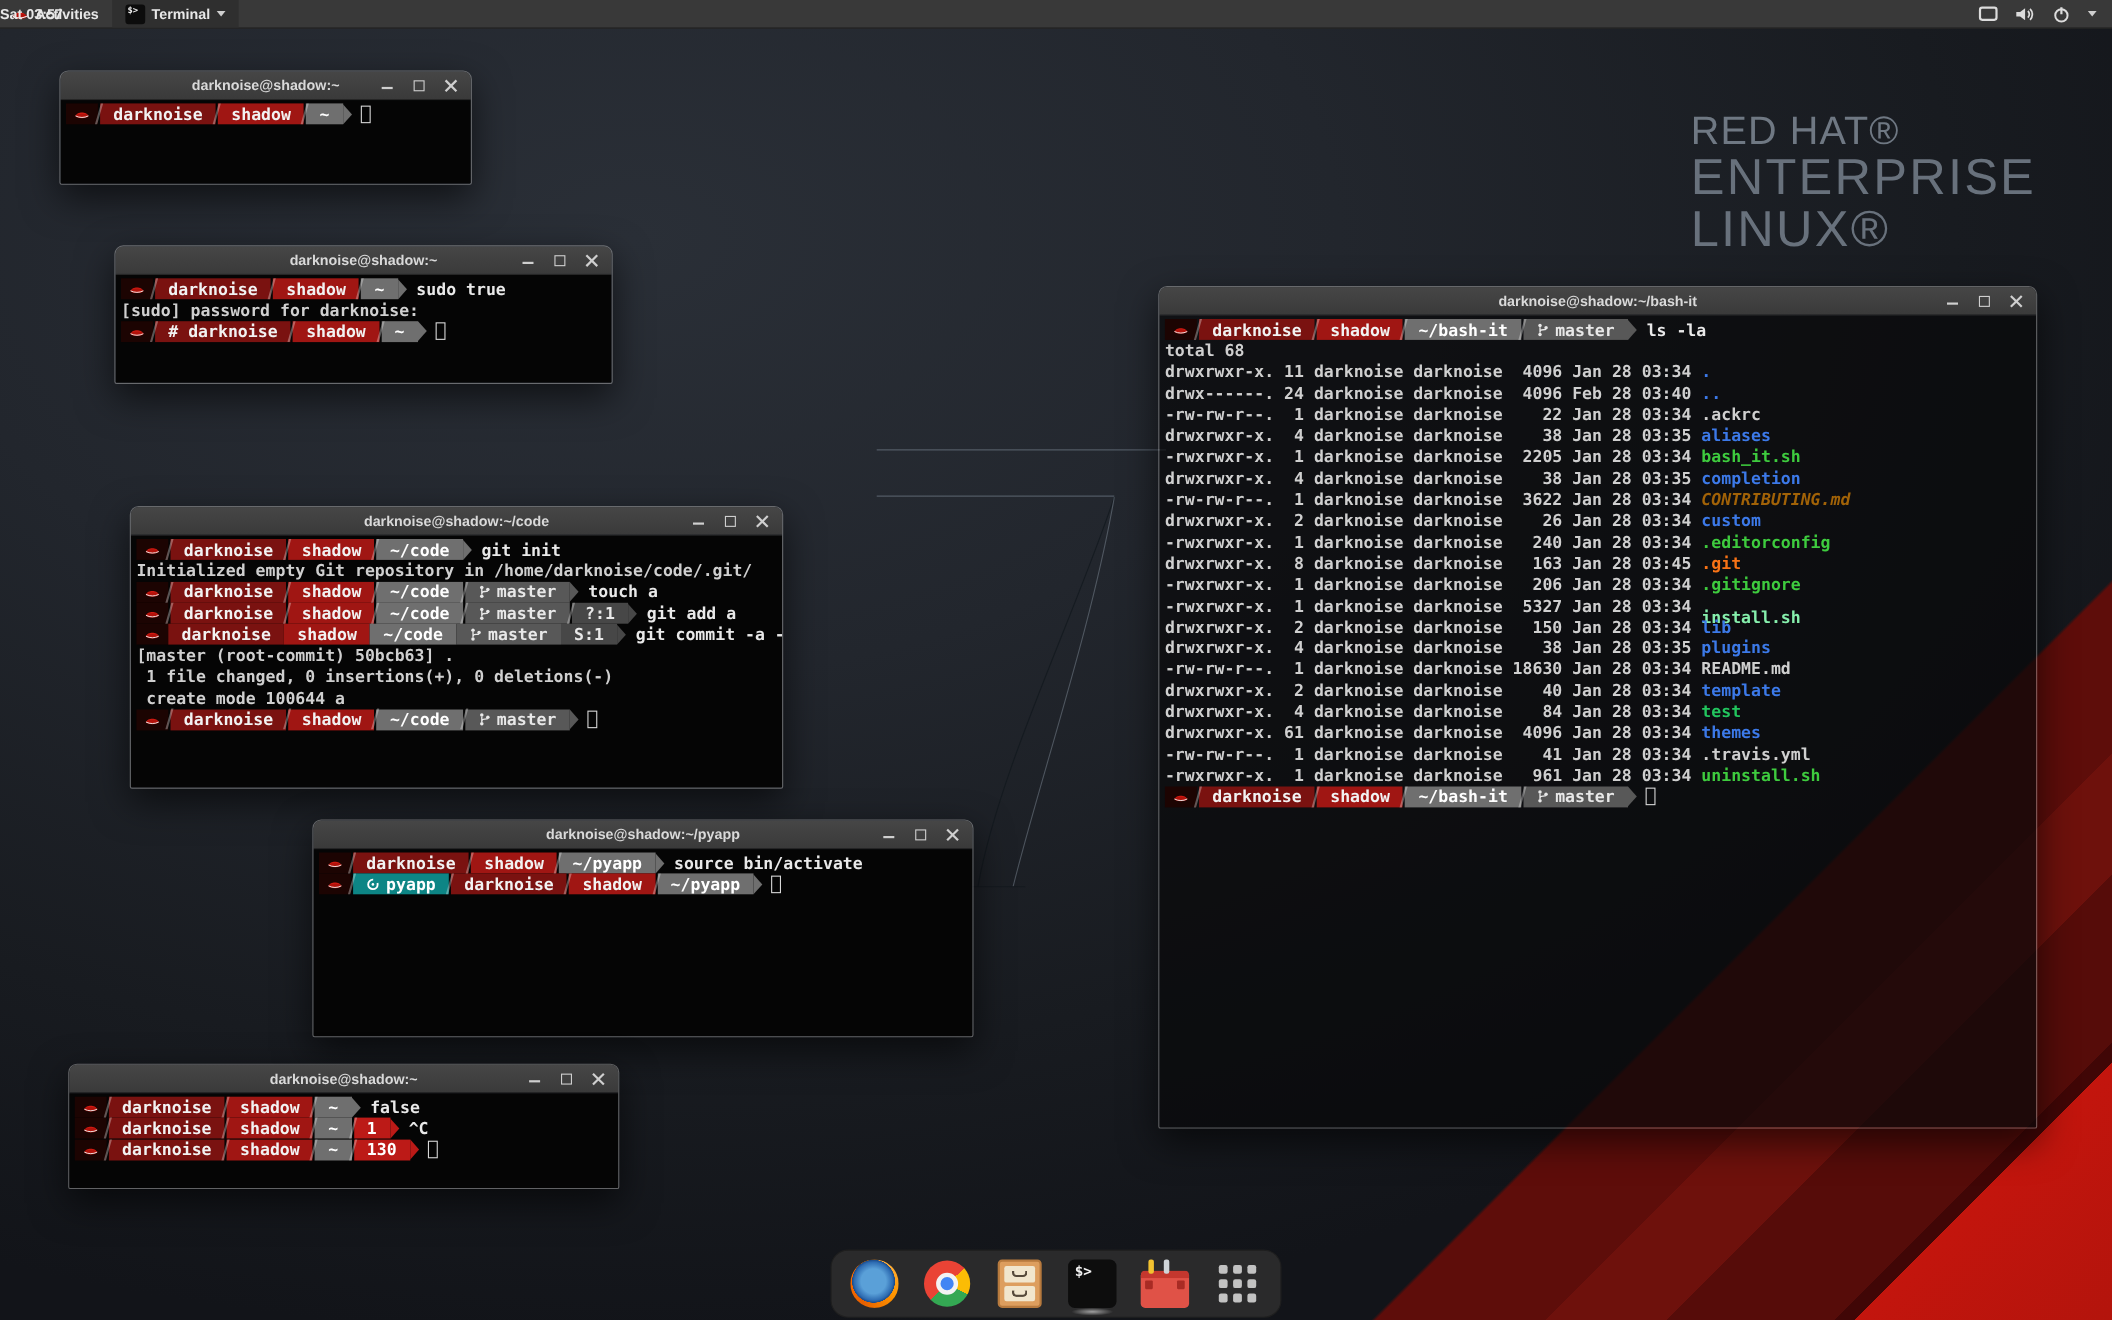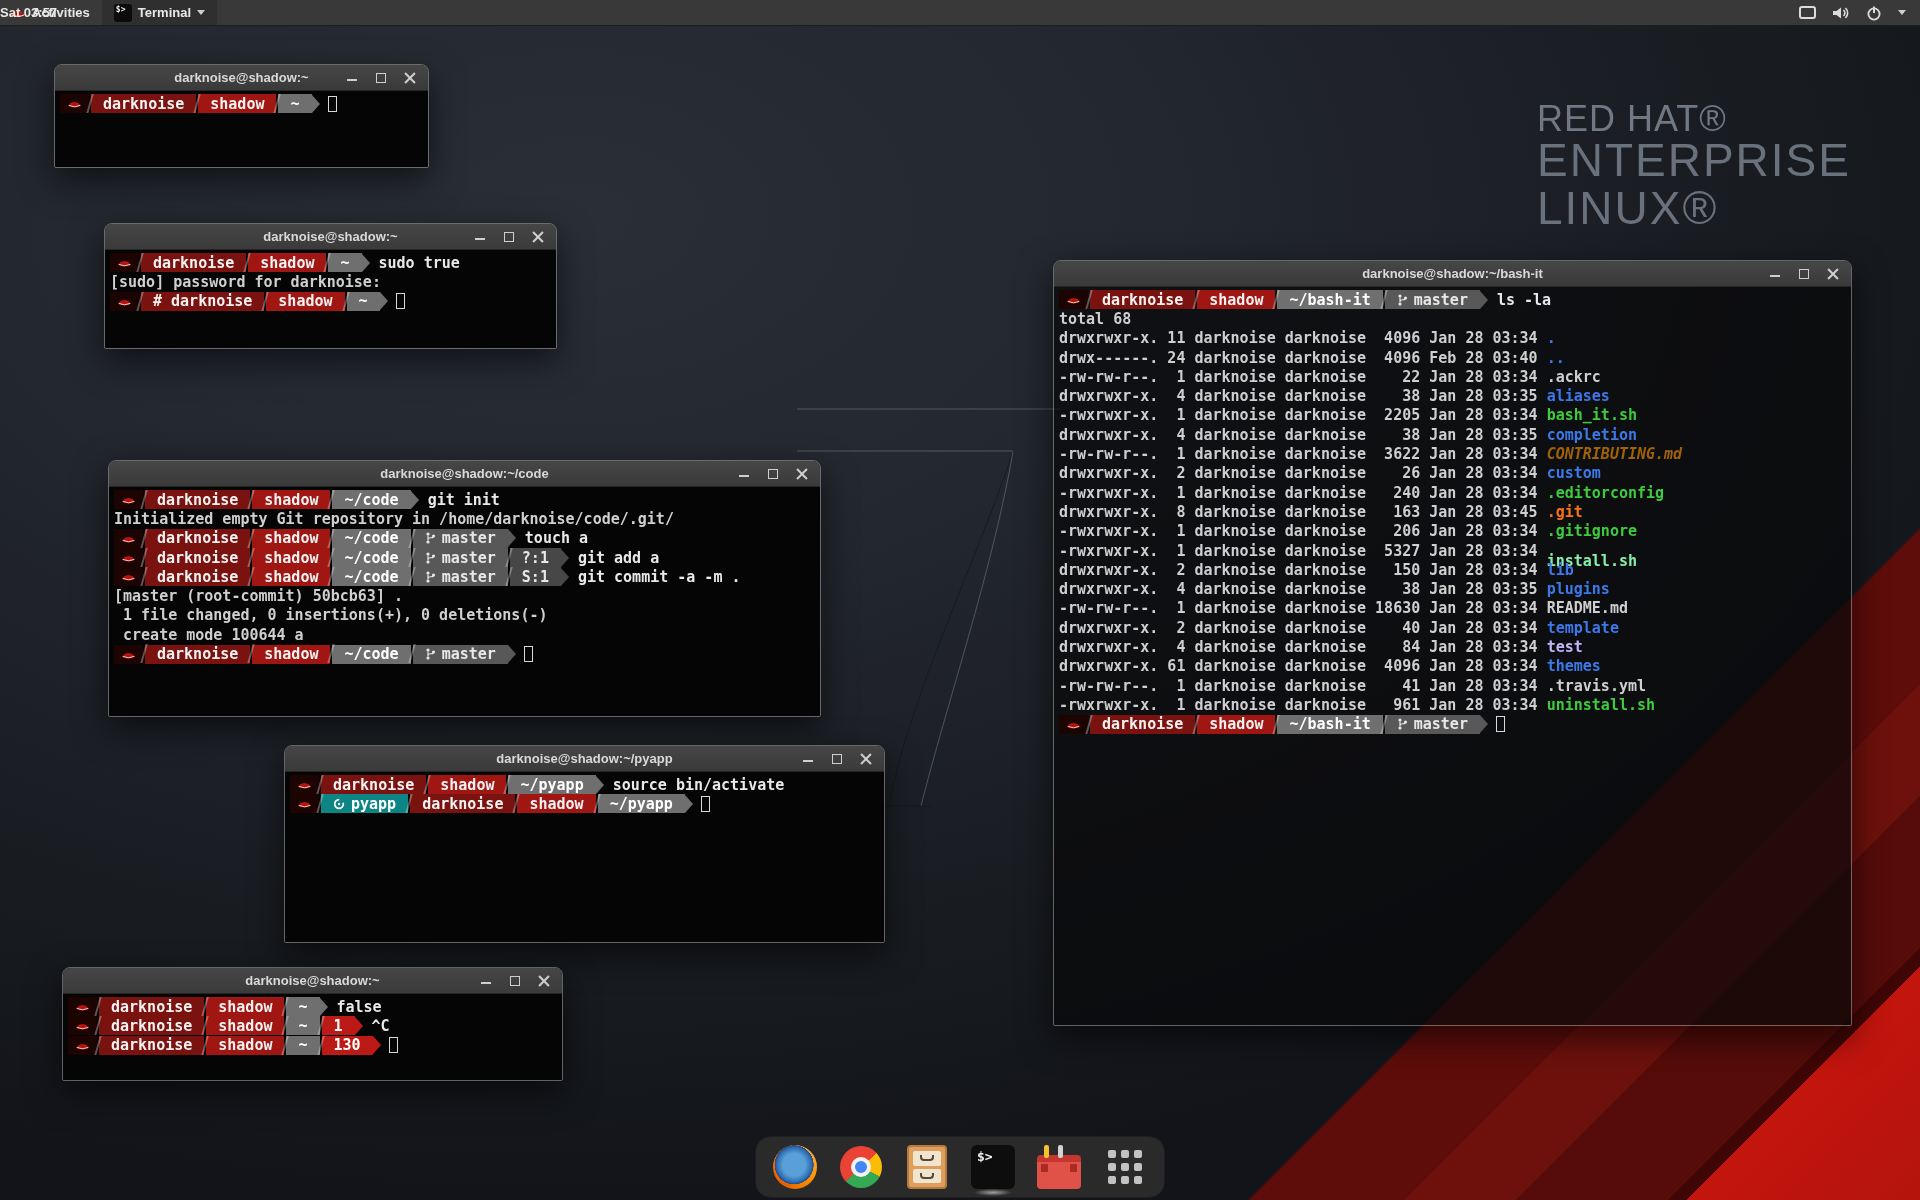--- a/index.html
+++ b/index.html
@@ -54,21 +54,21 @@
   .pl-sep { align-self:stretch; width:2px; background:rgba(255,255,255,.32); transform:skewX(-16deg); }
   .pl-arrow { width:0; height:0; border-top:9.5px solid transparent; border-bottom:9.5px solid transparent;
     border-left:8px solid #000; }
   .cmd { margin-left:9px; color:#e9e9e9; }
   .out { color:#cfcfcf; white-space:pre; }
   .cur { width:9px; height:16px; border:1px solid #d8d8d8; margin-left:8px; display:inline-block; }
 
   
   #win-t1 { left:54px;  top:64px;  width:375px; height:104px; z-index:5; }
   #win-t2 { left:104px; top:223px; width:453px; height:126px; z-index:6; }
-  #win-t3 { left:108px; top:460px; width:713px; height:257px; z-index:7; }
+  #win-t3 { left:118px; top:460px; width:594px; height:257px; z-index:7; }
   #win-t4 { left:284px; top:745px; width:601px; height:198px; z-index:8; }
   #win-t5 { left:62px;  top:967px; width:501px; height:114px; z-index:9; }
   #win-t6 { left:1053px;top:260px; width:799px; height:766px; z-index:10; }
 
   
   .rhel-logo { position:absolute; left:1537px; top:100px; z-index:1; color:#6f7883; line-height:1.04; }
   .rhel-l1 { font-size:36px; font-weight:normal; letter-spacing:1px; }
   .rhel-l2,.rhel-l3 { font-size:46px; font-weight:normal; letter-spacing:2px; color:#68717c; }
 
   
@@ -341,21 +341,21 @@
       <div class="trow"><span class="out">-rw-rw-r--.  1 darknoise darknoise  3622 Jan 28 03:34 </span><span class="out" style="color: #a16207; font-style: italic;">CONTRIBUTING.md</span></div>
       <div class="trow"><span class="out">drwxrwxr-x.  2 darknoise darknoise    26 Jan 28 03:34 </span><span class="out" style="color: rgb(60, 121, 232);">custom</span></div>
       <div class="trow"><span class="out">-rwxrwxr-x.  1 darknoise darknoise   240 Jan 28 03:34 </span><span class="out" style="color: rgb(62, 203, 62);">.editorconfig</span></div>
       <div class="trow"><span class="out">drwxrwxr-x.  8 darknoise darknoise   163 Jan 28 03:45 </span><span class="out" style="color: #f97316; text-align: center;">.git</span></div>
       <div class="trow"><span class="out">-rwxrwxr-x.  1 darknoise darknoise   206 Jan 28 03:34 </span><span class="out" style="color: rgb(62, 203, 62);">.gitignore</span></div>
       <div class="trow"><span class="out">-rwxrwxr-x.  1 darknoise darknoise  5327 Jan 28 03:34 </span><span class="out" style="color: #86efac; margin-top: 20px;">install.sh</span></div>
       <div class="trow"><span class="out">drwxrwxr-x.  2 darknoise darknoise   150 Jan 28 03:34 </span><span class="out" style="color: rgb(60, 121, 232);">lib</span></div>
       <div class="trow"><span class="out">drwxrwxr-x.  4 darknoise darknoise    38 Jan 28 03:35 </span><span class="out" style="color: rgb(60, 121, 232);">plugins</span></div>
       <div class="trow"><span class="out">-rw-rw-r--.  1 darknoise darknoise 18630 Jan 28 03:34 </span><span class="out" style="color: rgb(207, 207, 207);">README.md</span></div>
       <div class="trow"><span class="out">drwxrwxr-x.  2 darknoise darknoise    40 Jan 28 03:34 </span><span class="out" style="color: rgb(60, 121, 232);">template</span></div>
-      <div class="trow"><span class="out">drwxrwxr-x.  4 darknoise darknoise    84 Jan 28 03:34 </span><span class="out" style="color: #c4b5fd;">test</span></div>
+      <div class="trow"><span class="out">drwxrwxr-x.  4 darknoise darknoise    84 Jan 28 03:34 </span><span class="out" style="color: #22c55e;">test</span></div>
       <div class="trow"><span class="out">drwxrwxr-x. 61 darknoise darknoise  4096 Jan 28 03:34 </span><span class="out" style="color: rgb(60, 121, 232);">themes</span></div>
       <div class="trow"><span class="out">-rw-rw-r--.  1 darknoise darknoise    41 Jan 28 03:34 </span><span class="out" style="color: rgb(207, 207, 207);">.travis.yml</span></div>
       <div class="trow"><span class="out">-rwxrwxr-x.  1 darknoise darknoise   961 Jan 28 03:34 </span><span class="out" style="color: rgb(62, 203, 62);">uninstall.sh</span></div>
       <div class="trow"><span class="pl-seg k-hat" style="background: rgb(28, 4, 2); color: rgb(255, 255, 255);"><svg width="15" height="11" viewBox="0 0 16 11">
             <path d="M2.5 7.4 C2.5 3.2 13.5 3.2 13.5 7.4" fill="#d21a12"></path>
             <ellipse cx="8" cy="7.5" rx="6.4" ry="2.2" fill="#b3120b"></ellipse>
             <path d="M1.8 7.5 q6.2 3 12.4 0" fill="none" stroke="#efefef" stroke-width="0.9"></path>
           </svg></span><span class="pl-sep"></span><span class="pl-seg k-user" style="background: rgb(122, 18, 16); color: rgb(242, 242, 242);"><span>darknoise</span></span><span class="pl-sep"></span><span class="pl-seg k-host" style="background: rgb(160, 22, 19); color: rgb(242, 242, 242);"><span>shadow</span></span><span class="pl-sep"></span><span class="pl-seg k-path" style="background: rgb(111, 111, 111); color: rgb(255, 255, 255);"><span>~/bash-it</span></span><span class="pl-sep"></span><span class="pl-seg k-git" style="background: rgb(88, 88, 88); color: rgb(232, 232, 232);"><svg width="11" height="14" viewBox="0 0 11 14">
             <circle cx="3" cy="3" r="1.6" fill="#e8e8e8"></circle>
             <circle cx="3" cy="11" r="1.6" fill="#e8e8e8"></circle>

